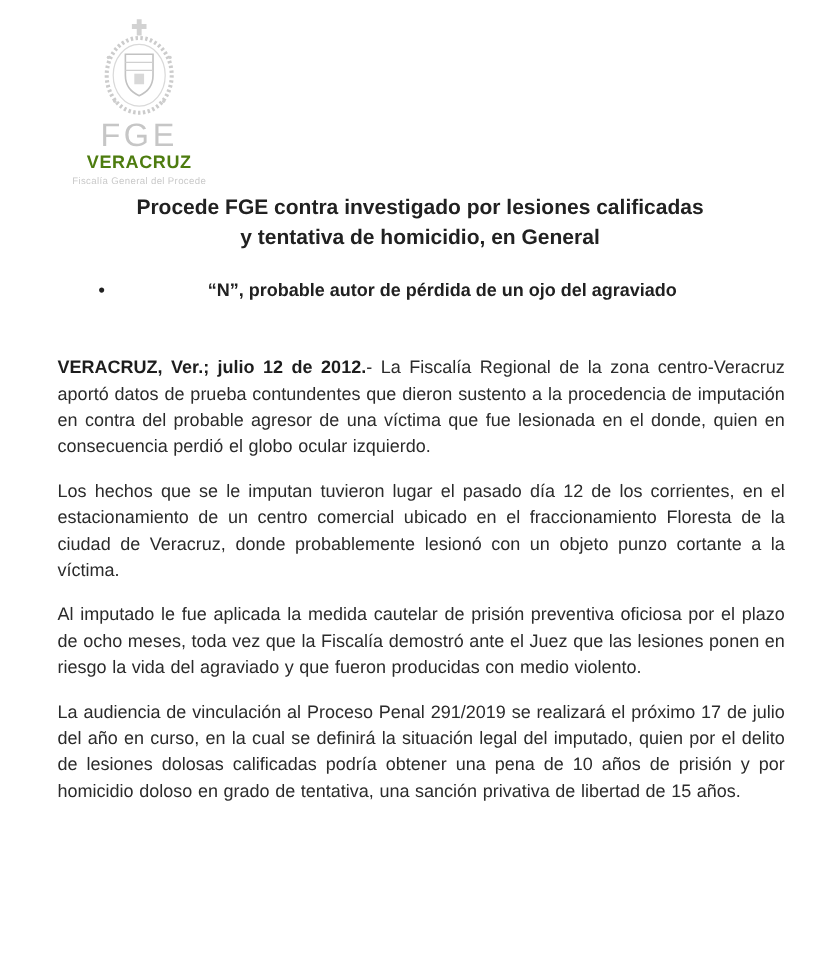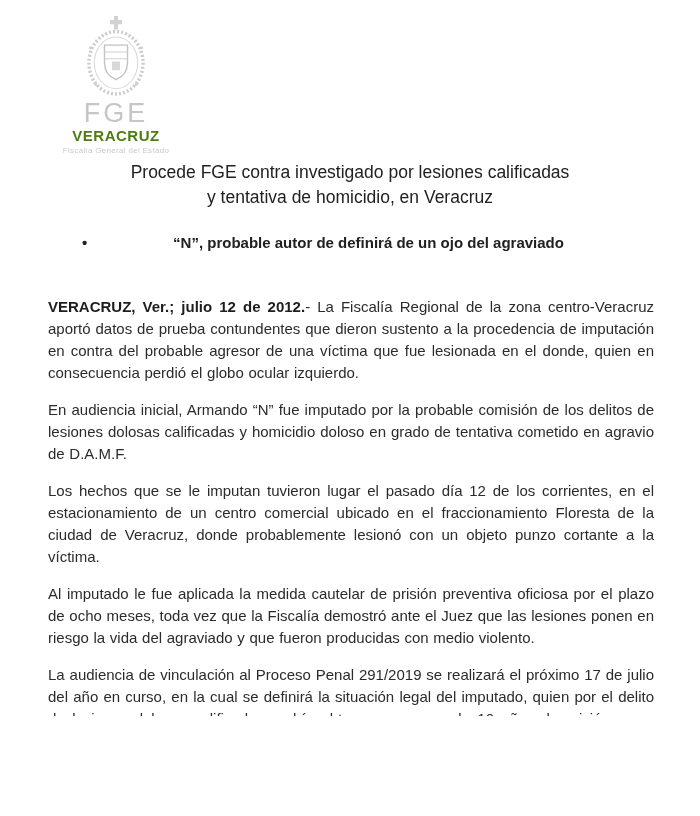--- a/index.html
+++ b/index.html
@@ -21,21 +21,21 @@
   .logo-veracruz {
     font-size:15px; line-height:20px; letter-spacing:0.5px;
     font-weight:bold; color:#4d7c0f;
   }
   .logo-tagline { font-size:8px; line-height:10px; letter-spacing:0.3px; color:#c9c9c9; }
 
   
   .title {
     position:absolute; top:160px; left:0; width:700px; margin:0;
     text-align:center; font-size:17.5px; line-height:25px;
-    font-weight:normal; color:#212121;
+    font-weight:bold; color:#212121;
   }
   .tline { display:block; }
 
   
   .bullet {
     position:absolute; top:231px; left:105px; width:527px;
     text-align:center; font-weight:bold; font-size:15px; line-height:23px;
     color:#212121;
   }
   .bullet .marker { position:absolute; left:-23px; top:0px; font-size:15px; }
@@ -74,36 +74,35 @@
       <path d="M33 46h34v26c0 13-7.5 21-17 25-9.5-4-17-12-17-25z" fill="none" stroke="#c2c2c2" stroke-width="2"></path>
       <path d="M33 56h34M33 66h34" stroke="#d0d0d0" stroke-width="1.5" fill="none"></path>
       <rect x="44" y="70" width="12" height="13" fill="#d8d8d8"></rect>
       <circle cx="12" cy="50" r="2" fill="#cfcfcf"></circle>
       <circle cx="88" cy="50" r="2" fill="#cfcfcf"></circle>
       <circle cx="20" cy="104" r="2" fill="#cfcfcf"></circle>
       <circle cx="80" cy="104" r="2" fill="#cfcfcf"></circle>
     </svg>
     <div class="logo-fge">FGE</div>
     <div class="logo-veracruz">VERACRUZ</div>
-    <div class="logo-tagline">Fiscalía General del Estado</div>
+    <div class="logo-tagline">Fiscalía General del Procede</div>
   </header>
 
   <h1 class="title">
     <span class="tline">Procede FGE contra investigado por lesiones calificadas</span>
-    <span class="tline">y tentativa de homicidio, en Veracruz</span>
+    <span class="tline">y tentativa de homicidio, en General</span>
   </h1>
 
   <div class="bullet">
     <span class="marker">•</span>
-    <span class="bline">“N”, probable autor de definirá de un ojo del agraviado</span>
+    <span class="bline">“N”, probable autor de pérdida de un ojo del agraviado</span>
   </div>
 
   <main class="body">
     <p><strong>VERACRUZ, Ver.; julio 12 de 2012.</strong><span>- La Fiscalía Regional de la zona centro-Veracruz aportó datos de prueba contundentes que dieron sustento a la procedencia de imputación en contra del probable agresor de una víctima que fue lesionada en el donde, quien en consecuencia perdió el globo ocular izquierdo.</span></p>
-    <p>En audiencia inicial, Armando “N” fue imputado por la probable comisión de los delitos de lesiones dolosas calificadas y homicidio doloso en grado de tentativa cometido en agravio de D.A.M.F.</p>
     <p>Los hechos que se le imputan tuvieron lugar el pasado día 12 de los corrientes, en el estacionamiento de un centro comercial ubicado en el fraccionamiento Floresta de la ciudad de Veracruz, donde probablemente lesionó con un objeto punzo cortante a la víctima.</p>
     <p>Al imputado le fue aplicada la medida cautelar de prisión preventiva oficiosa por el plazo de ocho meses, toda vez que la Fiscalía demostró ante el Juez que las lesiones ponen en riesgo la vida del agraviado y que fueron producidas con medio violento.</p>
     <p>La audiencia de vinculación al Proceso Penal 291/2019 se realizará el próximo 17 de julio del año en curso, en la cual se definirá la situación legal del imputado, quien por el delito de lesiones dolosas calificadas podría obtener una pena de 10 años de prisión y por homicidio doloso en grado de tentativa, una sanción privativa de libertad de 15 años.</p>
   </main>
 
   <footer class="footer-bars">
     <div class="bar-left" style="background: rgb(162, 162, 162);"></div>
     <div class="bar-right" style="background: rgb(74, 74, 74);"></div>
   </footer>
 

